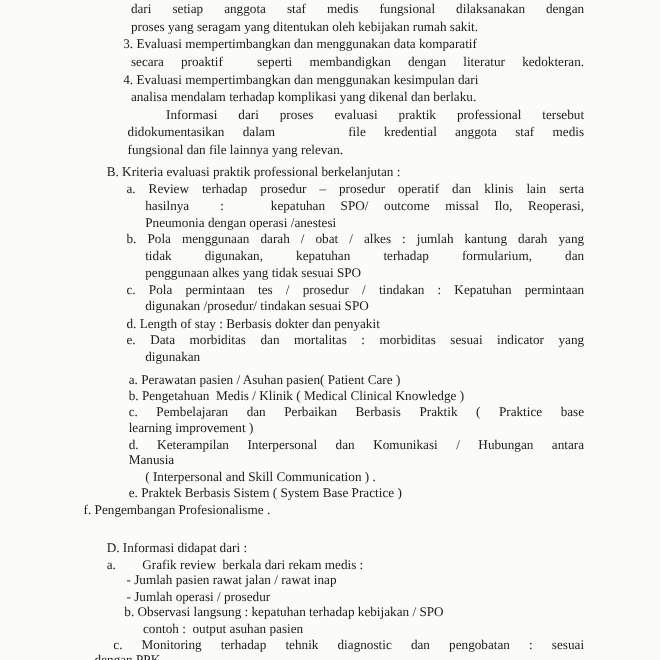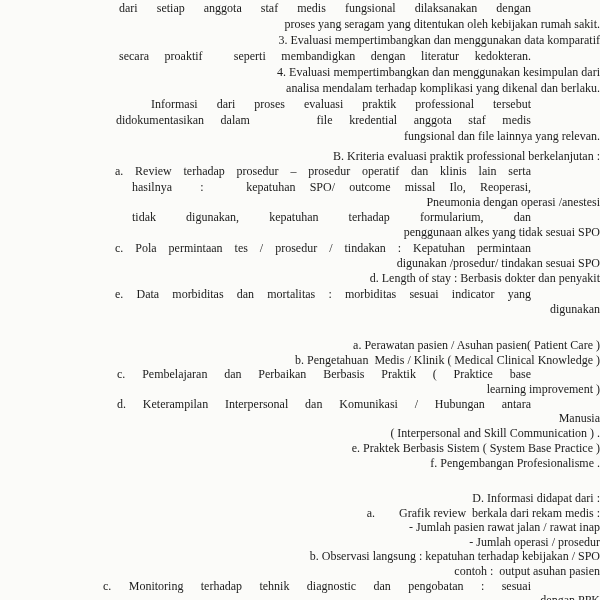--- a/index.html
+++ b/index.html
@@ -6,21 +6,21 @@
   body {
     width:600px; height:600px; overflow:hidden;
     background:#fbfbf9;
   }
   .page {
     position:relative; width:600px; height:556px;
     font-family:Liberation Serif, serif;
     font-size:12px; color:#1b1b1b;border-radius:16px;
   }
   .sec { position:absolute; left:0; right:0; }
-  .line { white-space:pre-wrap; overflow:hidden;text-align:right; }
+  .line { white-space:pre-wrap; overflow:hidden; }
   .sec-a .line { line-height:16px;   height:16px; }
   .sec-b .line { line-height:15.3px; height:15.3px; }
   .sec-c .line { line-height:14.7px; height:14.7px; }
   .sec-d .line { line-height:14.6px; height:14.6px; }
   .j { text-align:justify; text-align-last:justify; }
 </style>
 </head>
 <body style="background: rgb(251, 251, 249);">
 
 <div class="page" style="color: rgb(27, 27, 27);">
@@ -35,36 +35,37 @@
     <div class="line j" style="margin-left:151px;width:380px">Informasi dari proses evaluasi praktik professional tersebut</div>
     <div class="line j" style="margin-left:116px;width:415px">didokumentasikan dalam    file kredential anggota staf medis</div>
     <div class="line" style="margin-left:116px">fungsional dan file lainnya yang relevan.</div>
   </div>
 
   <div class="sec sec-b" style="top:149px">
     <div class="line" style="margin-left:97px">B. Kriteria evaluasi praktik professional berkelanjutan :</div>
     <div class="line j" style="margin-left:115px;width:416px">a. Review terhadap prosedur – prosedur operatif dan klinis lain serta</div>
     <div class="line j" style="margin-left:132px;width:399px">hasilnya  :   kepatuhan SPO/ outcome missal Ilo, Reoperasi,</div>
     <div class="line" style="margin-left:132px">Pneumonia dengan operasi /anestesi</div>
+    <div class="line j" style="margin-left:115px;width:416px">b. Pola menggunaan darah / obat / alkes : jumlah kantung darah yang</div>
     <div class="line j" style="margin-left:132px;width:399px">tidak digunakan, kepatuhan terhadap formularium, dan</div>
     <div class="line" style="margin-left:132px">penggunaan alkes yang tidak sesuai SPO</div>
     <div class="line j" style="margin-left:115px;width:416px">c. Pola permintaan tes / prosedur / tindakan : Kepatuhan permintaan</div>
     <div class="line" style="margin-left:132px">digunakan /prosedur/ tindakan sesuai SPO</div>
     <div class="line" style="margin-left:115px">d. Length of stay : Berbasis dokter dan penyakit</div>
     <div class="line j" style="margin-left:115px;width:416px">e. Data morbiditas dan mortalitas : morbiditas sesuai indicator yang</div>
     <div class="line" style="margin-left:132px">digunakan</div>
   </div>
 
   <div class="sec sec-c" style="top:338px">
     <div class="line" style="margin-left:117px">a. Perawatan pasien / Asuhan pasien( Patient Care )</div>
     <div class="line" style="margin-left:117px">b. Pengetahuan  Medis / Klinik ( Medical Clinical Knowledge )</div>
     <div class="line j" style="margin-left:117px;width:414px">c. Pembelajaran dan Perbaikan Berbasis Praktik ( Praktice base</div>
     <div class="line" style="margin-left:117px">learning improvement )</div>
     <div class="line j" style="margin-left:117px;width:414px">d. Keterampilan Interpersonal dan Komunikasi / Hubungan antara</div>
-    <div class="line" style="margin-left:76px">Manusia</div>
+    <div class="line" style="margin-left:117px">Manusia</div>
     <div class="line" style="margin-left:132px">( Interpersonal and Skill Communication ) .</div>
     <div class="line" style="margin-left:117px">e. Praktek Berbasis Sistem ( System Base Practice )</div>
     <div class="line" style="margin-left:76px">f. Pengembangan Profesionalisme .</div>
   </div>
 
   <div class="sec sec-d" style="top:491px">
     <div class="line" style="margin-left:97px">D. Informasi didapat dari :</div>
     <div class="line" style="margin-left:97px">a.        Grafik review  berkala dari rekam medis :</div>
     <div class="line" style="margin-left:115px">- Jumlah pasien rawat jalan / rawat inap</div>
     <div class="line" style="margin-left:115px">- Jumlah operasi / prosedur</div>

